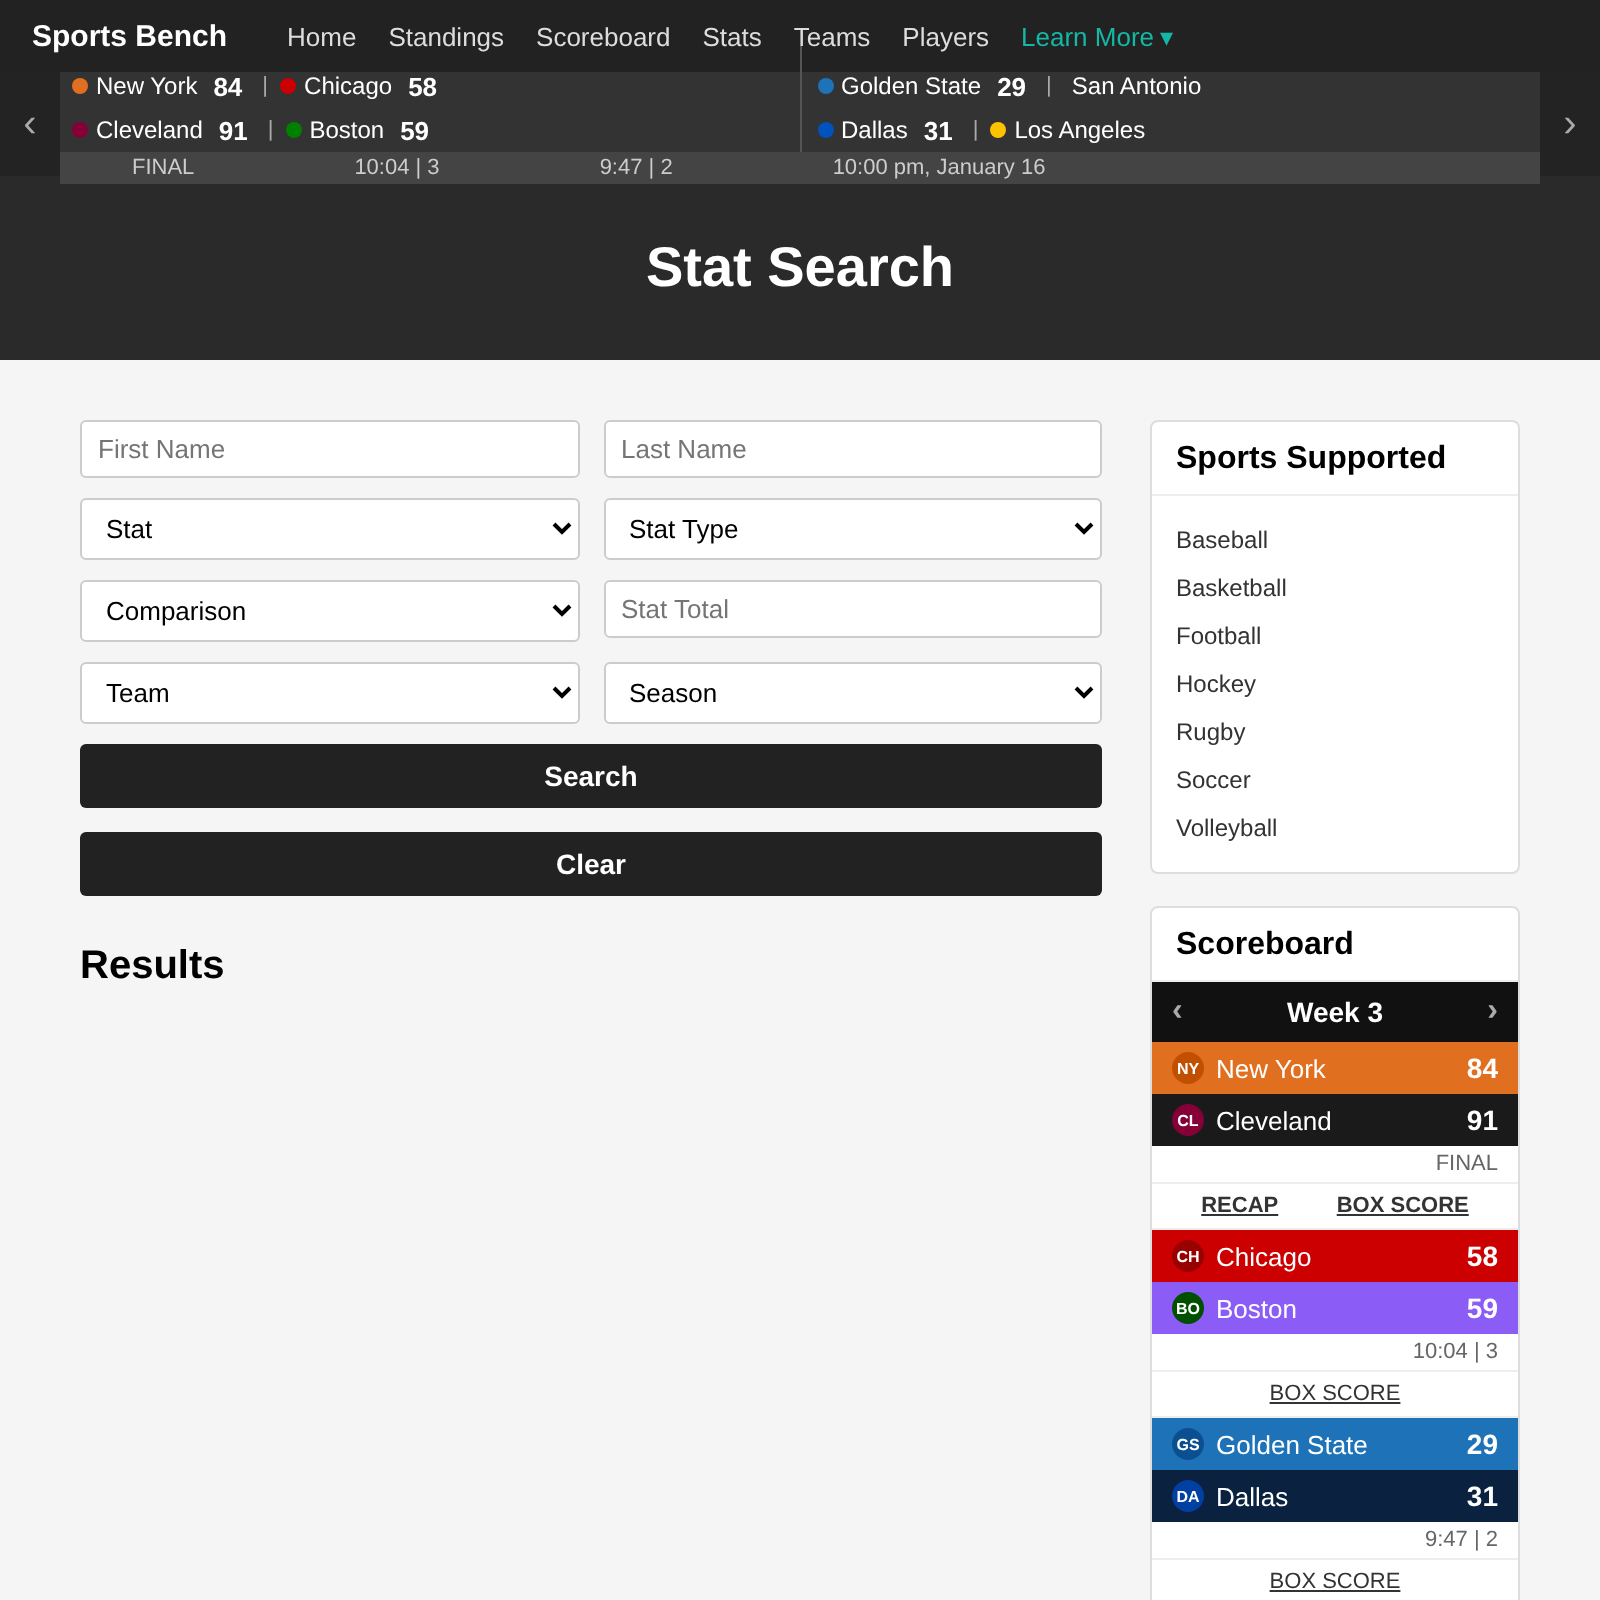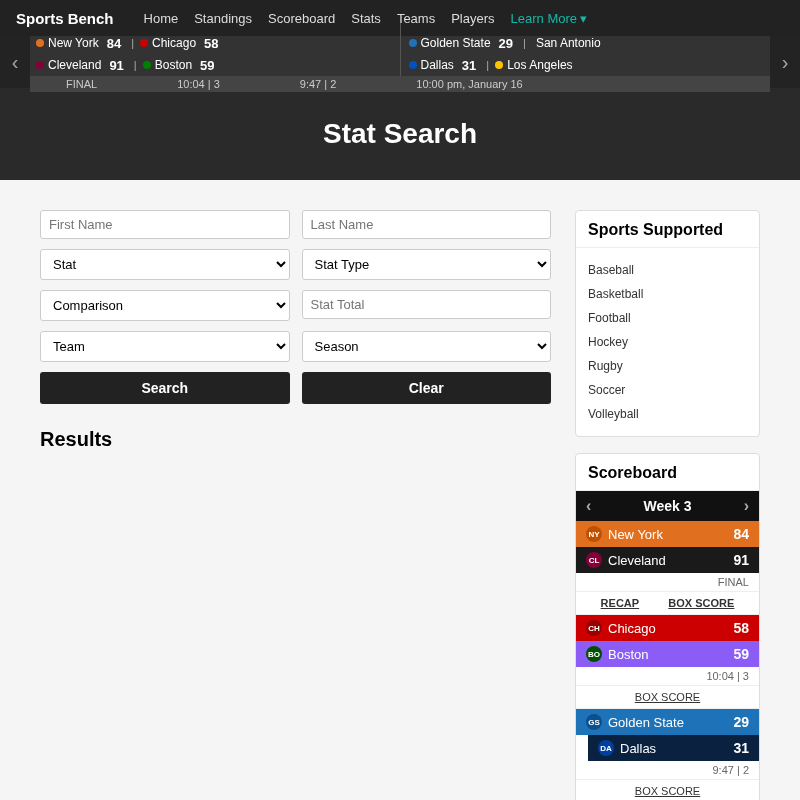--- a/index.html
+++ b/index.html
@@ -34,21 +34,21 @@
 
     
     .main { display: flex; padding: 30px 40px; gap: 24px; background: #f5f5f5; min-height: 600px; }
 
     
     .left-panel { flex: 1; }
     .form-row { display: flex; gap: 12px; margin-bottom: 10px; }
     .form-group { flex: 1; }
     .form-group input, .form-group select { width: 100%; padding: 6px 8px; border: 1px solid #ccc; border-radius: 3px; font-size: 13px; background: #fff; }
     .form-group select { appearance: auto; }
-    .btn-row { display: flex; gap: 12px; margin-top: 4px; }
+    .btn-row { display: flex; gap: 12px; margin-top: 4px; flex-direction: column; }
     .btn { flex: 1; padding: 8px 0; border: none; border-radius: 3px; font-size: 14px; font-weight: bold; cursor: pointer; }
     .btn-dark { background: #222; color: #fff; }
     .results-title { font-size: 20px; font-weight: bold; margin-top: 24px; }
 
     
     .right-panel { width: 185px; flex-shrink: 0; }
     .card { background: #fff; border: 1px solid #ddd; border-radius: 4px; margin-bottom: 16px; overflow: hidden; }
     .card-title { font-size: 16px; font-weight: bold; padding: 10px 12px 8px; border-bottom: 1px solid #eee; }
     .sports-list { padding: 10px 12px; font-size: 12px; line-height: 2; color: #333; }
 
@@ -59,21 +59,21 @@
     .sb-week-arrow { color: #aaa; cursor: pointer; font-size: 16px; }
     .sb-game { border-bottom: 1px solid #eee; }
     .sb-team-row { display: flex; align-items: center; justify-content: space-between; padding: 5px 10px; font-size: 13px; }
     .sb-team-name { display: flex; align-items: center; gap: 6px; }
     .sb-score { font-weight: bold; font-size: 14px; }
     .sb-row-orange { background: #e07020; color: #fff; }
     .sb-row-dark { background: #1a1a1a; color: #fff; }
     .sb-row-red { background: #c00; color: #fff; }
     .sb-row-green { background: #8b5cf6; color: #fff; }
     .sb-row-blue { background: #1d72b8; color: #fff; }
-    .sb-row-navy { background: #0a2240; color: #fff; margin-left: 12px; }
+    .sb-row-navy { background: #0a2240; color: #fff; }
     .sb-status { font-size: 11px; color: #666; text-align: right; padding: 3px 10px; }
     .sb-actions { display: flex; justify-content: space-around; padding: 5px 10px; font-size: 11px; border-top: 1px solid #eee; }
     .sb-actions a { text-decoration: underline; color: #333; cursor: pointer; font-weight: bold; font-size: 11px; }
     .sb-boxscore { text-align: center; padding: 5px; font-size: 11px; text-decoration: underline; cursor: pointer; color: #333; border-top: 1px solid #eee; }
     .team-logo { width: 16px; height: 16px; border-radius: 50%; display: inline-flex; align-items: center; justify-content: center; font-size: 8px; font-weight: bold; }
   </style>
 </head>
 <body>
 
 <nav class="navbar">

